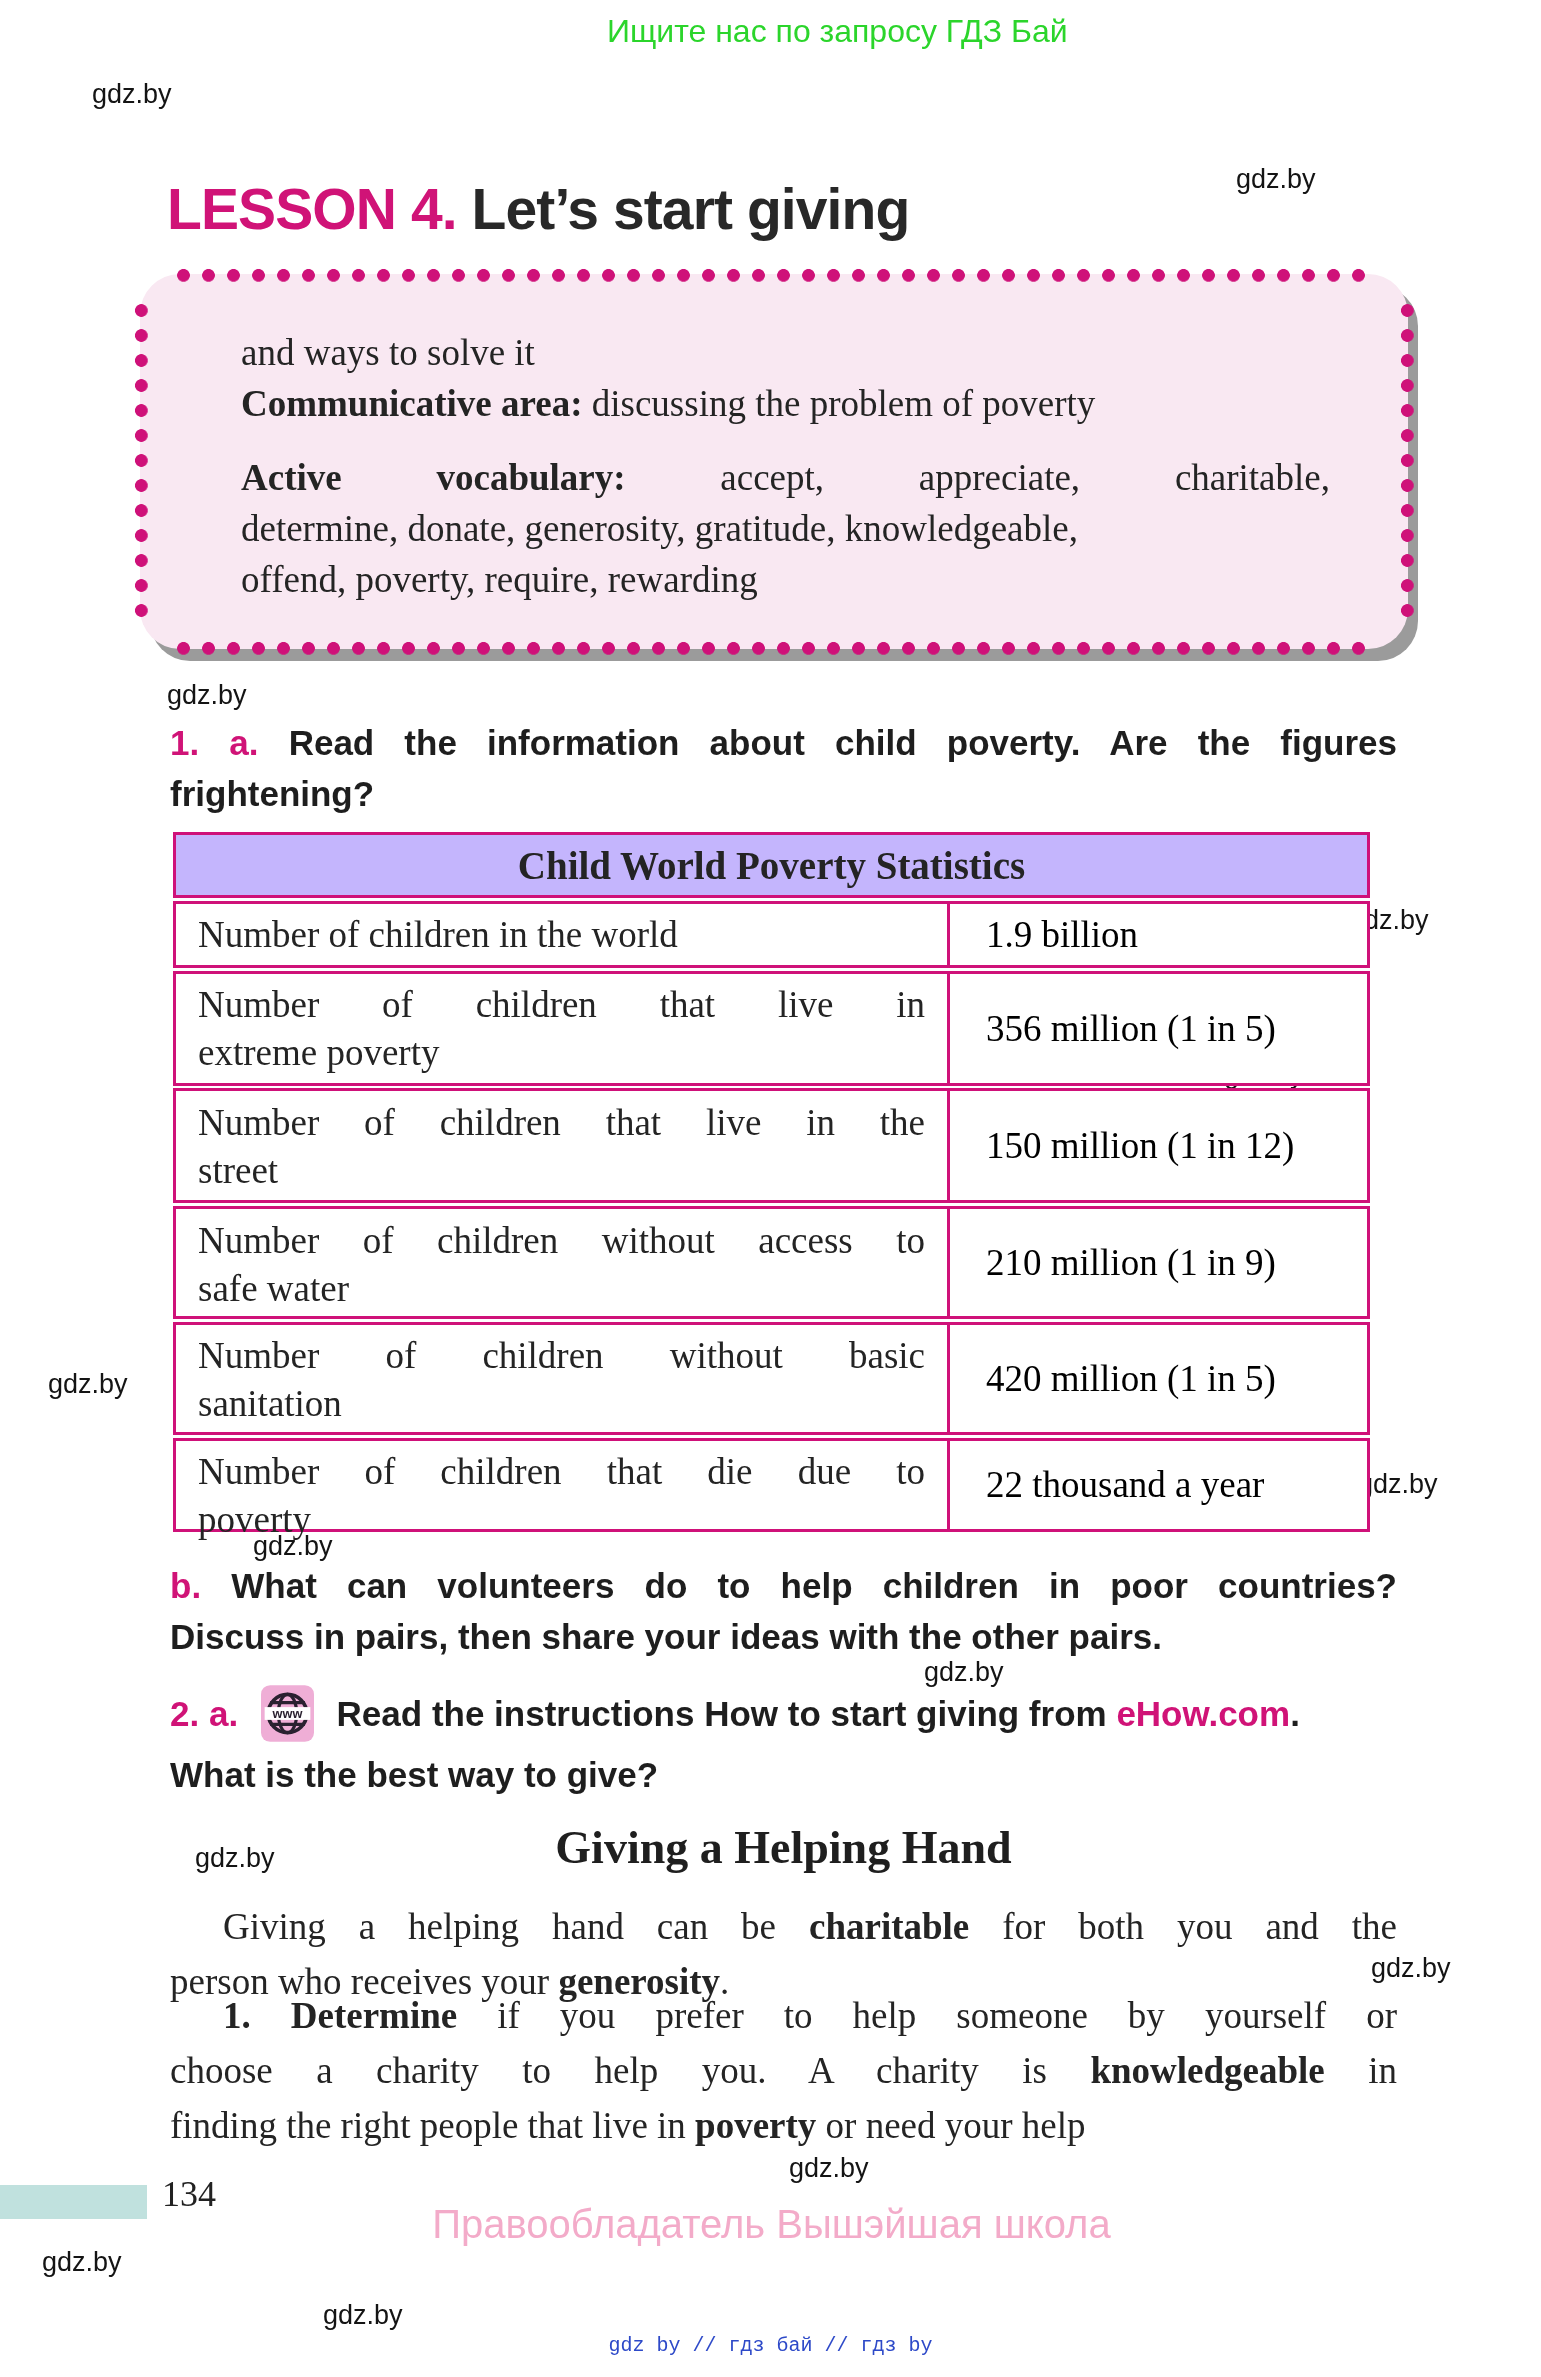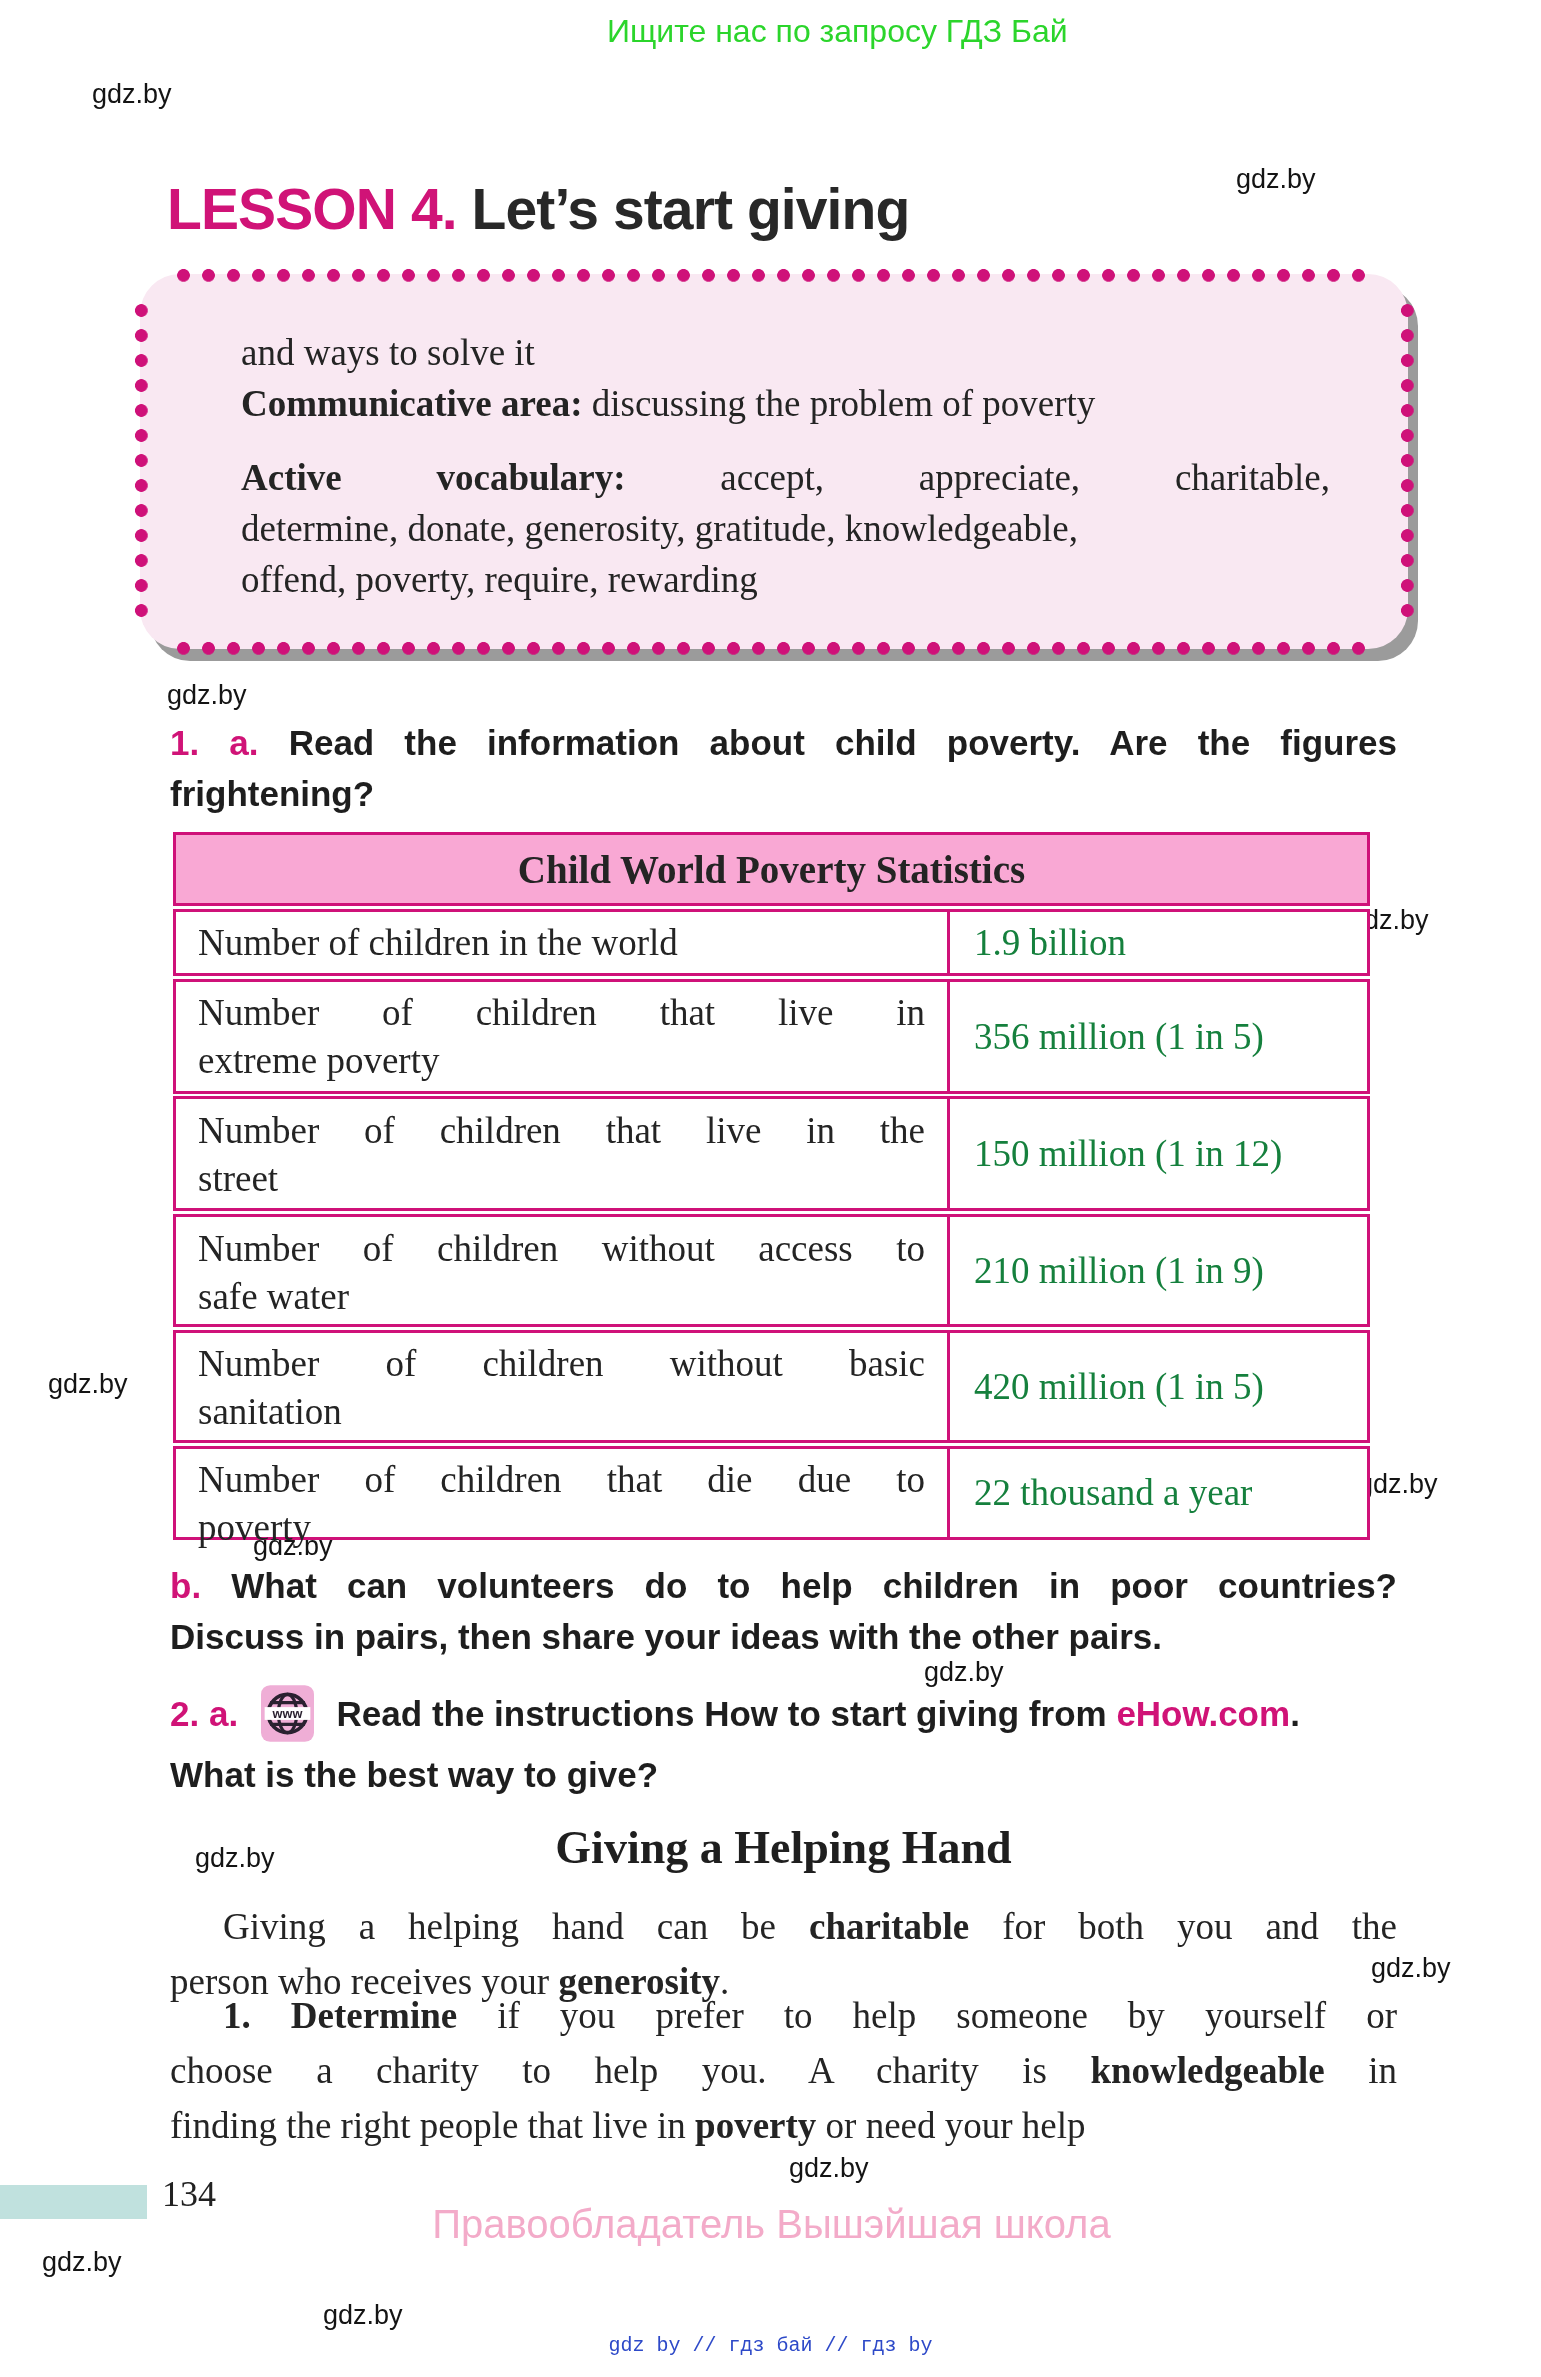--- a/index.html
+++ b/index.html
@@ -30,26 +30,26 @@
   .j{text-align:justify;text-align-last:justify;}
 
   
   .ex{position:absolute;left:170px;width:1227px;font-family:"Liberation Sans","DejaVu Sans",sans-serif;
       font-weight:700;font-size:35px;line-height:51px;color:#1e1e1e;}
   .ex .num{color:#d01377;}
 
   
   .tbl{position:absolute;left:173px;top:832px;width:1197px;}
   .trow{box-sizing:border-box;border:3.7px solid #cf1179;background:#ffffff;margin-bottom:2.8px;display:flex;}
-  .thead{box-sizing:border-box;border:3.7px solid #cf1179;background:#f9a8d4;margin-bottom:2.8px;height:74px;
+  .thead{box-sizing:border-box;border:3.7px solid #cf1179;background:#c4b5fd;margin-bottom:2.8px;height:66px;
          display:flex;align-items:center;justify-content:center;font-weight:700;font-size:39px;color:#242424;}
   .cell-l{box-sizing:border-box;width:774px;border-right:3.7px solid #cf1179;padding:7.4px 22px 5.5px 22px;
           font-size:37px;line-height:48px;color:#242424;}
   .cell-l.single{display:flex;align-items:center;}
-  .cell-r{flex:1;display:flex;align-items:center;padding-left:24px;font-size:37px;color:#15803d;text-align:right;}
+  .cell-r{flex:1;display:flex;align-items:center;padding-left:36px;font-size:37px;color:#000000;text-align:right;}
 
   .reading-title{position:absolute;left:170px;width:1227px;top:1821px;text-align:center;
                  font-weight:700;font-size:46px;color:#1f1f1f;}
   .para{position:absolute;left:170px;width:1227px;font-size:37px;line-height:55px;color:#242424;}
   .para b{font-weight:700;}
   .ind{text-indent:53px;}
   .ital{text-align:center;}
 
   .icon-www{display:inline-block;vertical-align:middle;margin:0 13px 7.4px 13px;}
 

